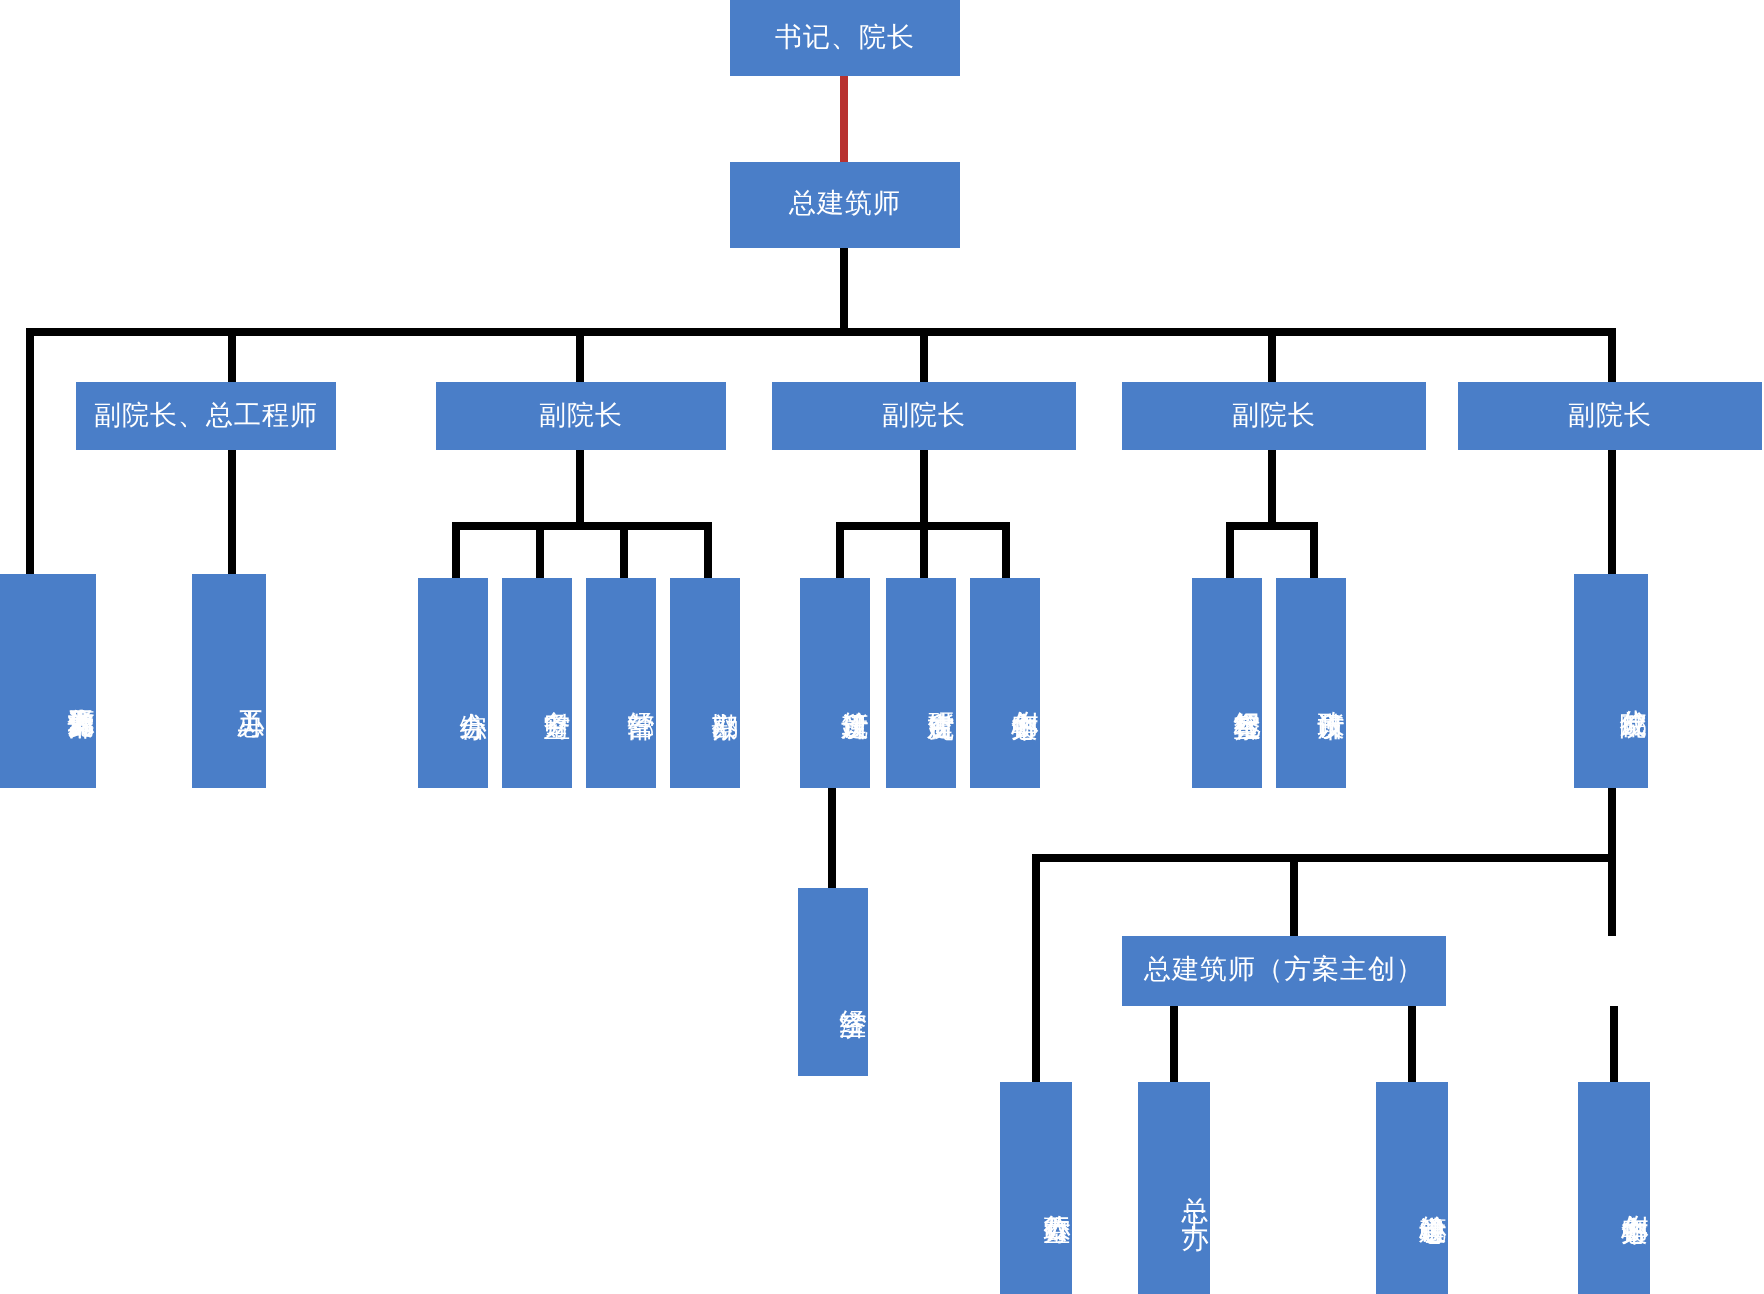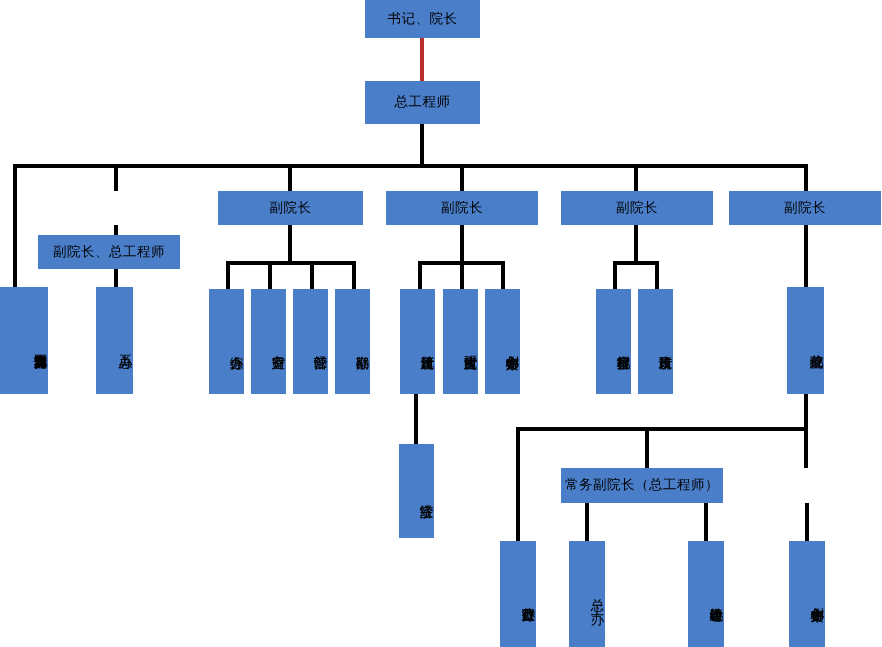--- a/index.html
+++ b/index.html
@@ -7,21 +7,21 @@
   #chart{
     position:relative;
     width:882px;
     height:647px;
     background:#ffffff;
     overflow:hidden;
   }
   .node{
     position:absolute;
     background:#4a7ec8;
-    color:#000000;
+    color:#ffffff;
     box-sizing:border-box;
     display:flex;
     align-items:center;
     justify-content:center;
     text-align:right;
     z-index:3;
     font-family:Liberation Serif, serif;
   }
   .node.h{
     font-size:13.5px;
@@ -102,23 +102,23 @@
   <div class="line" style="left:516px;top:427px;width:4px;height:117px;"></div>
   <div class="line" style="left:645px;top:427px;width:4px;height:41px;"></div>
   <div class="line" style="left:804px;top:427px;width:4px;height:41px;"></div>
 
   <div class="line" style="left:585px;top:503px;width:4px;height:41px;"></div>
   <div class="line" style="left:704px;top:503px;width:4px;height:41px;"></div>
 
   <div class="line" style="left:805px;top:503px;width:4px;height:41px;"></div>
 
   <div class="node h" style="left:365px;top:0px;width:115px;height:38px;">书记、院长</div>
-  <div class="node h" style="left:365px;top:81px;width:115px;height:43px;">总工程师</div>
+  <div class="node h" style="left:365px;top:81px;width:115px;height:43px;">总建筑师</div>
 
-  <div class="node h" style="left:38px;top:191px;width:142px;height:34px;margin-top:44px;">副院长、总工程师</div>
+  <div class="node h" style="left:38px;top:191px;width:130px;height:34px;">副院长、总工程师</div>
   <div class="node h" style="left:218px;top:191px;width:145px;height:34px;">副院长</div>
   <div class="node h" style="left:386px;top:191px;width:152px;height:34px;">副院长</div>
   <div class="node h" style="left:561px;top:191px;width:152px;height:34px;">副院长</div>
   <div class="node h" style="left:729px;top:191px;width:152px;height:34px;">副院长</div>
 
   <div class="node v v2" style="left:0px;top:287px;width:48px;height:107px;">
     <span class="vcol">党群工作部</span>
     <span class="vcol">人力资源部</span>
   </div>
 
@@ -157,21 +157,21 @@
   </div>
 
   <div class="node v" style="left:787px;top:287px;width:37px;height:107px;">
     <span class="vcol">成都分院</span>
   </div>
 
   <div class="node v" style="left:399px;top:444px;width:35px;height:94px;">
     <span class="vcol">经济室</span>
   </div>
 
-  <div class="node h" style="left:561px;top:468px;width:162px;height:35px;">常务副院长（总工程师）</div>
+  <div class="node h" style="left:561px;top:468px;width:162px;height:35px;">总建筑师（方案主创）</div>
 
   <div class="node v" style="left:500px;top:541px;width:36px;height:106px;">
     <span class="vcol">行政办公室</span>
   </div>
   <div class="node v spaced" style="left:569px;top:541px;width:36px;height:106px;">
     <span class="vcol">总工办</span>
   </div>
   <div class="node v" style="left:688px;top:541px;width:36px;height:106px;">
     <span class="vcol">建筑设计中心</span>
   </div>

